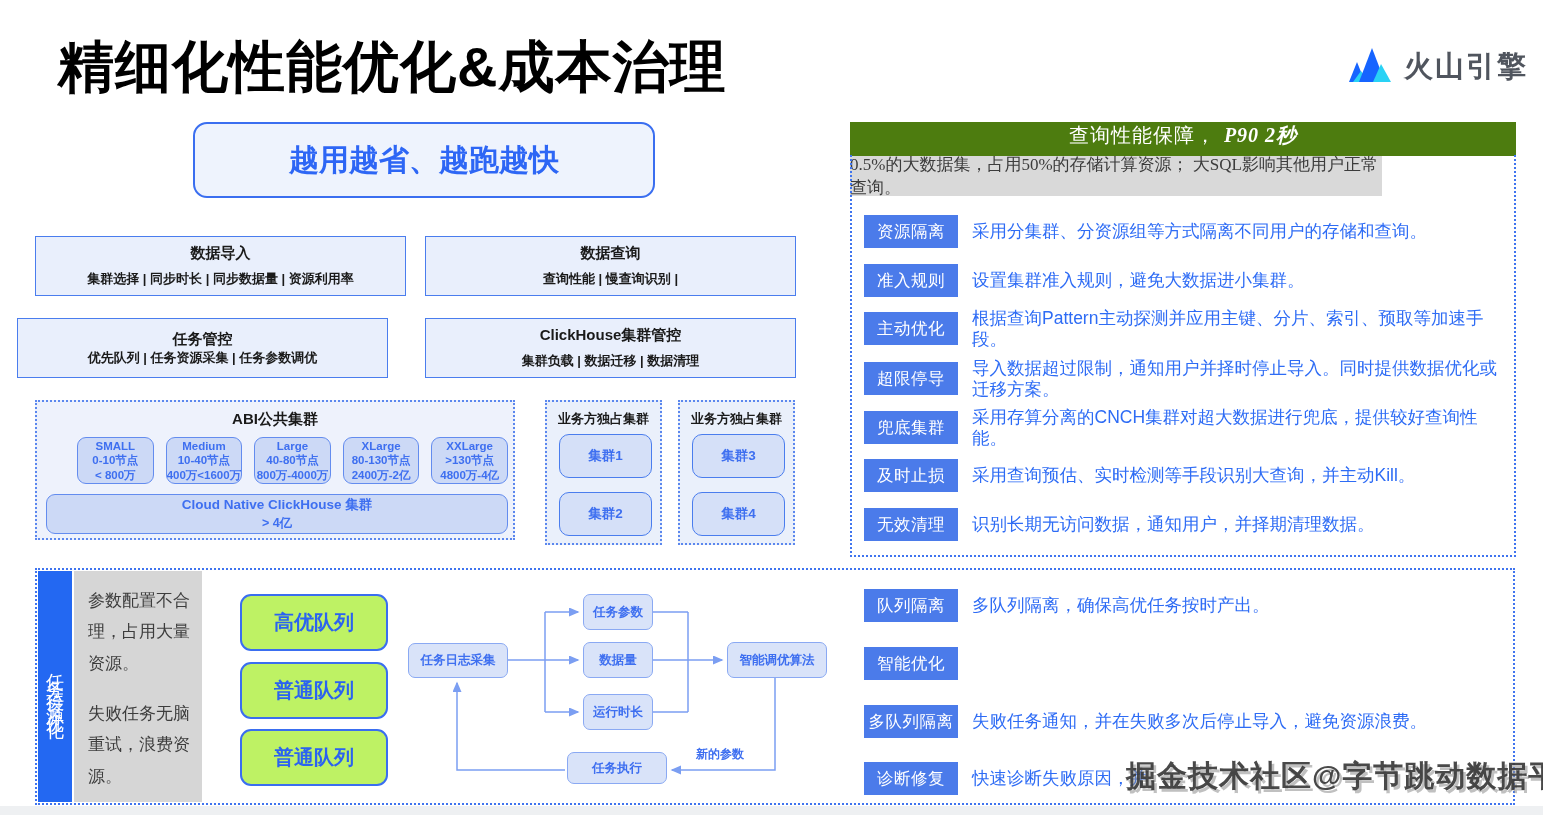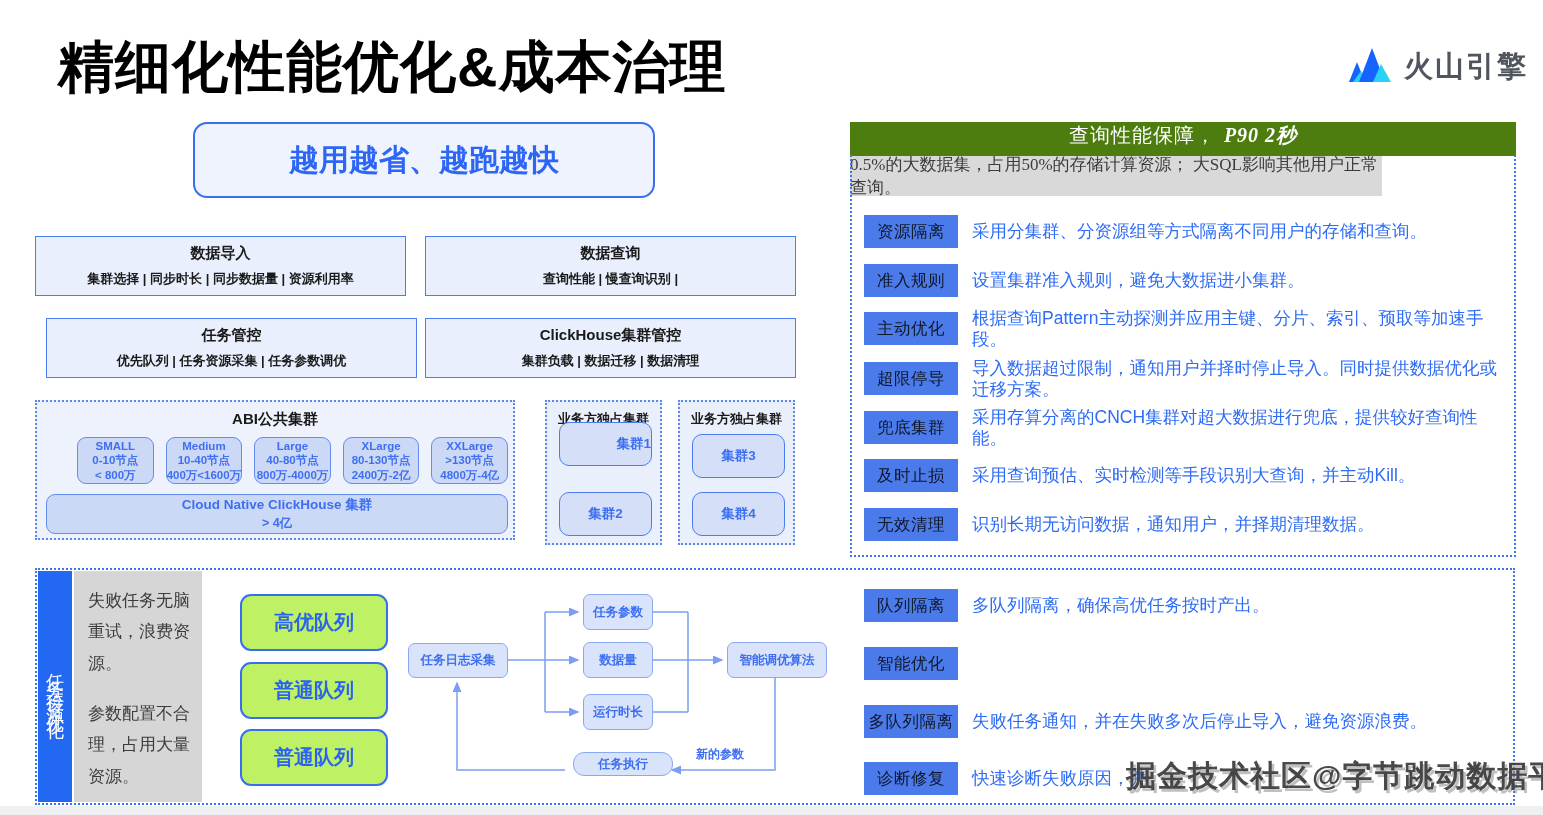--- a/index.html
+++ b/index.html
@@ -28,21 +28,21 @@
 
   .dedicated { position:absolute; top:400px; width:117px; height:145px; background:#eaf0fb; border:2px dotted #5b87ee; }
   .ded-title { position:absolute; left:0; right:0; top:8px; text-align:center; font-size:13px; font-weight:700; color:#1a1a1a; }
   .ded-chip { position:absolute; left:12px; width:93px; height:44px; background:#d5e0f8; border:1.5px solid #4a7dee; border-radius:10px; color:#3e6ff0; font-size:13.5px; font-weight:700; display:flex; align-items:center; justify-content:center; }
 
   .qp-header { position:absolute; left:850px; top:122px; width:666px; height:34px; background:#4d7c0f; color:#fff; display:flex; align-items:flex-start; justify-content:center; font-family:"Liberation Serif", serif; font-size:20px; letter-spacing:1px; }
   .qp-header .em { font-style:italic; font-weight:700; margin-left:8px; }
   .qp-sub { position:absolute; left:850px; top:156px; width:532px; height:40px; background:#d9d9d9; color:#3c3c3c; display:flex; align-items:center; justify-content:center; font-family:"Liberation Serif", serif; font-size:17px; }
   .qp-border { position:absolute; left:850px; top:155px; width:666px; height:402px; border:2px dotted #3f74ef; border-top:none; pointer-events:none; }
 
-  .tag { position:absolute; left:864px; width:94px; height:33px; background:#4b7bea; color:#0f172a; font-size:16.5px; font-weight:500; display:flex; align-items:center; justify-content:center; letter-spacing:0.5px; }
+  .tag { position:absolute; left:864px; width:94px; height:33px; background:#4b7bea; color:#ffffff; font-size:16.5px; font-weight:500; display:flex; align-items:center; justify-content:center; letter-spacing:0.5px; }
   .detail { position:absolute; left:972px; width:540px; color:#2e6cf5; font-size:17.5px; font-weight:500; display:flex; align-items:center; line-height:21px; }
 
   .bottom-border { position:absolute; left:35px; top:568px; width:1480px; height:237px; border:2px dotted #3f74ef; pointer-events:none; }
   .side-bar { position:absolute; left:38px; top:571px; width:34px; height:231px; background:#2368f2; display:flex; align-items:center; justify-content:center; }
   .side-label { writing-mode:vertical-lr; text-orientation:upright; color:#fff; font-size:18px; letter-spacing:7px; font-family:"Liberation Serif", serif; }
   .pain-col { position:absolute; left:74px; top:571px; width:128px; height:231px; background:#d6d6d6; padding:14px 12px 10px 14px; display:flex; flex-direction:column; justify-content:space-between; }
   .pain-col p { font-family:"Liberation Serif", serif; font-size:17px; color:#3d3d3d; line-height:1.85; }
 
   .queue-btn { position:absolute; left:240px; width:148px; height:57px; background:#bef264; border:2.5px solid #3a6ef0; border-radius:11px; display:flex; align-items:center; justify-content:center; font-size:20px; font-weight:800; color:#2b63f0; }
 
@@ -78,21 +78,21 @@
   </div>
 
   <div class="cap-box" style="left:35px; top:236px;">
     <div class="cap-title">数据导入</div>
     <div class="cap-sub">集群选择 | 同步时长 | 同步数据量 | 资源利用率</div>
   </div>
   <div class="cap-box" style="left:425px; top:236px;">
     <div class="cap-title">数据查询</div>
     <div class="cap-sub">查询性能 | 慢查询识别 |</div>
   </div>
-  <div class="cap-box" style="left:46px; top:318px;">
+  <div class="cap-box" style="left:17px; top:318px;justify-content:center;">
     <div class="cap-title">任务管控</div>
     <div class="cap-sub">优先队列 | 任务资源采集 | 任务参数调优</div>
   </div>
   <div class="cap-box" style="left:425px; top:318px;">
     <div class="cap-title">ClickHouse集群管控</div>
     <div class="cap-sub">集群负载 | 数据迁移 | 数据清理</div>
   </div>
 
   <div class="abi">
     <div class="abi-title">ABI公共集群</div>
@@ -124,21 +124,21 @@
       </div>
     </div>
     <div class="cloud-bar">
       <span class="cloud-line1">Cloud Native ClickHouse 集群</span>
       <span class="cloud-line2">&gt; 4亿</span>
     </div>
   </div>
 
   <div class="dedicated" style="left:545px;">
     <div class="ded-title">业务方独占集群</div>
-    <div class="ded-chip" style="top:20px;justify-content:flex-end;">
+    <div class="ded-chip" style="top:32px;">
         <span>集群1</span>
       </div>
     <div class="ded-chip" style="top:90px;">
         <span>集群2</span>
       </div>
   </div>
   <div class="dedicated" style="left:678px;">
     <div class="ded-title">业务方独占集群</div>
     <div class="ded-chip" style="top:32px;">
         <span>集群3</span>
@@ -170,22 +170,22 @@
   <div class="tag" style="top:459px;">及时止损</div>
   <div class="detail" style="top:459px; height:33px;">采用查询预估、实时检测等手段识别大查询，并主动Kill。</div>
   <div class="tag" style="top:508px;">无效清理</div>
   <div class="detail" style="top:508px; height:33px;">识别长期无访问数据，通知用户，并择期清理数据。</div>
 
   <div class="bottom-border"></div>
   <div class="side-bar">
     <span class="side-label">任务运行资源优化</span>
   </div>
   <div class="pain-col">
+    <p>参数配置不合理，占用大量资源。</p>
     <p>失败任务无脑重试，浪费资源。</p>
-    <p>参数配置不合理，占用大量资源。</p>
   </div>
 
   <div class="queue-btn" style="top:594px;">高优队列</div>
   <div class="queue-btn" style="top:662px;">普通队列</div>
   <div class="queue-btn" style="top:729px;">普通队列</div>
 
   <div class="flow">
     <svg width="445" height="225">
       <defs>
         <marker id="ar" markerWidth="8" markerHeight="8" refX="6" refY="3" orient="auto">
@@ -205,21 +205,21 @@
         <path d="M288,82 L322,82" marker-end="url(#ar)"></path>
         <path d="M375,100 L375,192 L272,192" marker-end="url(#ar)"></path>
         <path d="M165,192 L57,192 L57,105" marker-end="url(#ar)"></path>
       </g>
     </svg>
     <div class="fbox" style="left:8px; top:65px; width:100px; height:35px;">任务日志采集</div>
     <div class="fbox" style="left:183px; top:16px; width:70px; height:36px;">任务参数</div>
     <div class="fbox" style="left:183px; top:64px; width:70px; height:36px;">数据量</div>
     <div class="fbox" style="left:183px; top:116px; width:70px; height:36px;">运行时长</div>
     <div class="fbox" style="left:327px; top:64px; width:100px; height:36px;">智能调优算法</div>
-    <div class="fbox" style="left:173px; top:174px; width:100px; height:24px;border-radius:11px;">任务执行</div>
+    <div class="fbox" style="left:167px; top:174px; width:100px; height:32px;">任务执行</div>
     <div class="flow-label">新的参数</div>
   </div>
 
   <div class="tag" style="top:589px;">队列隔离</div>
   <div class="detail" style="top:589px; height:33px;">多队列隔离，确保高优任务按时产出。</div>
   <div class="tag" style="top:647px;">智能优化</div>
   <div class="tag" style="top:705px;">多队列隔离</div>
   <div class="detail" style="top:705px; height:33px;">失败任务通知，并在失败多次后停止导入，避免资源浪费。</div>
   <div class="tag" style="top:762px;">诊断修复</div>
   <div class="detail" style="top:762px; height:33px;">快速诊断失败原因，并</div>

